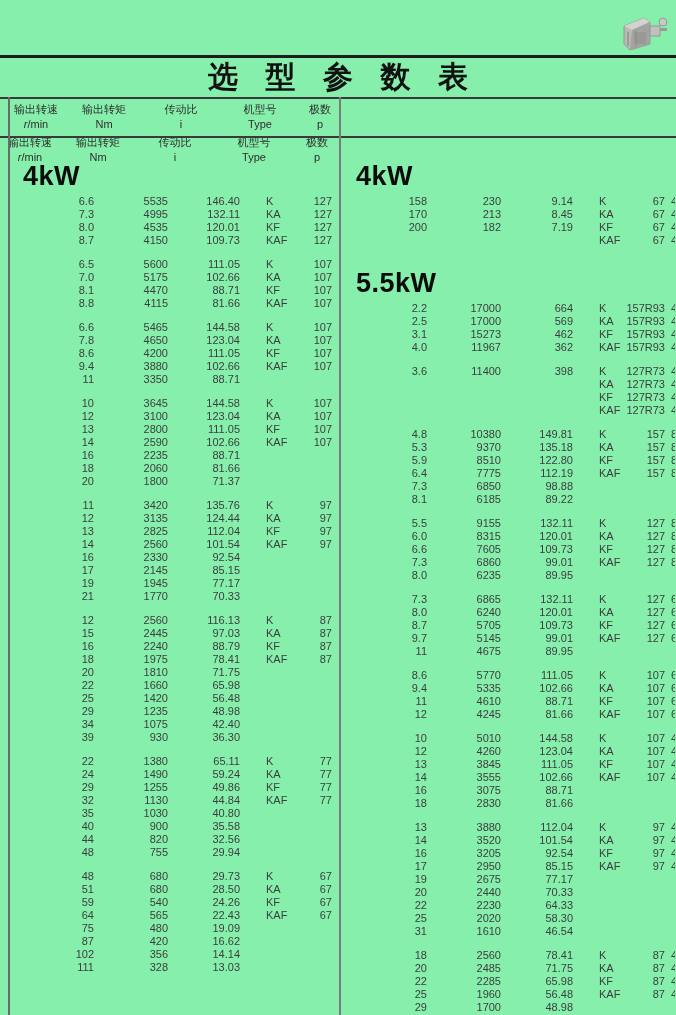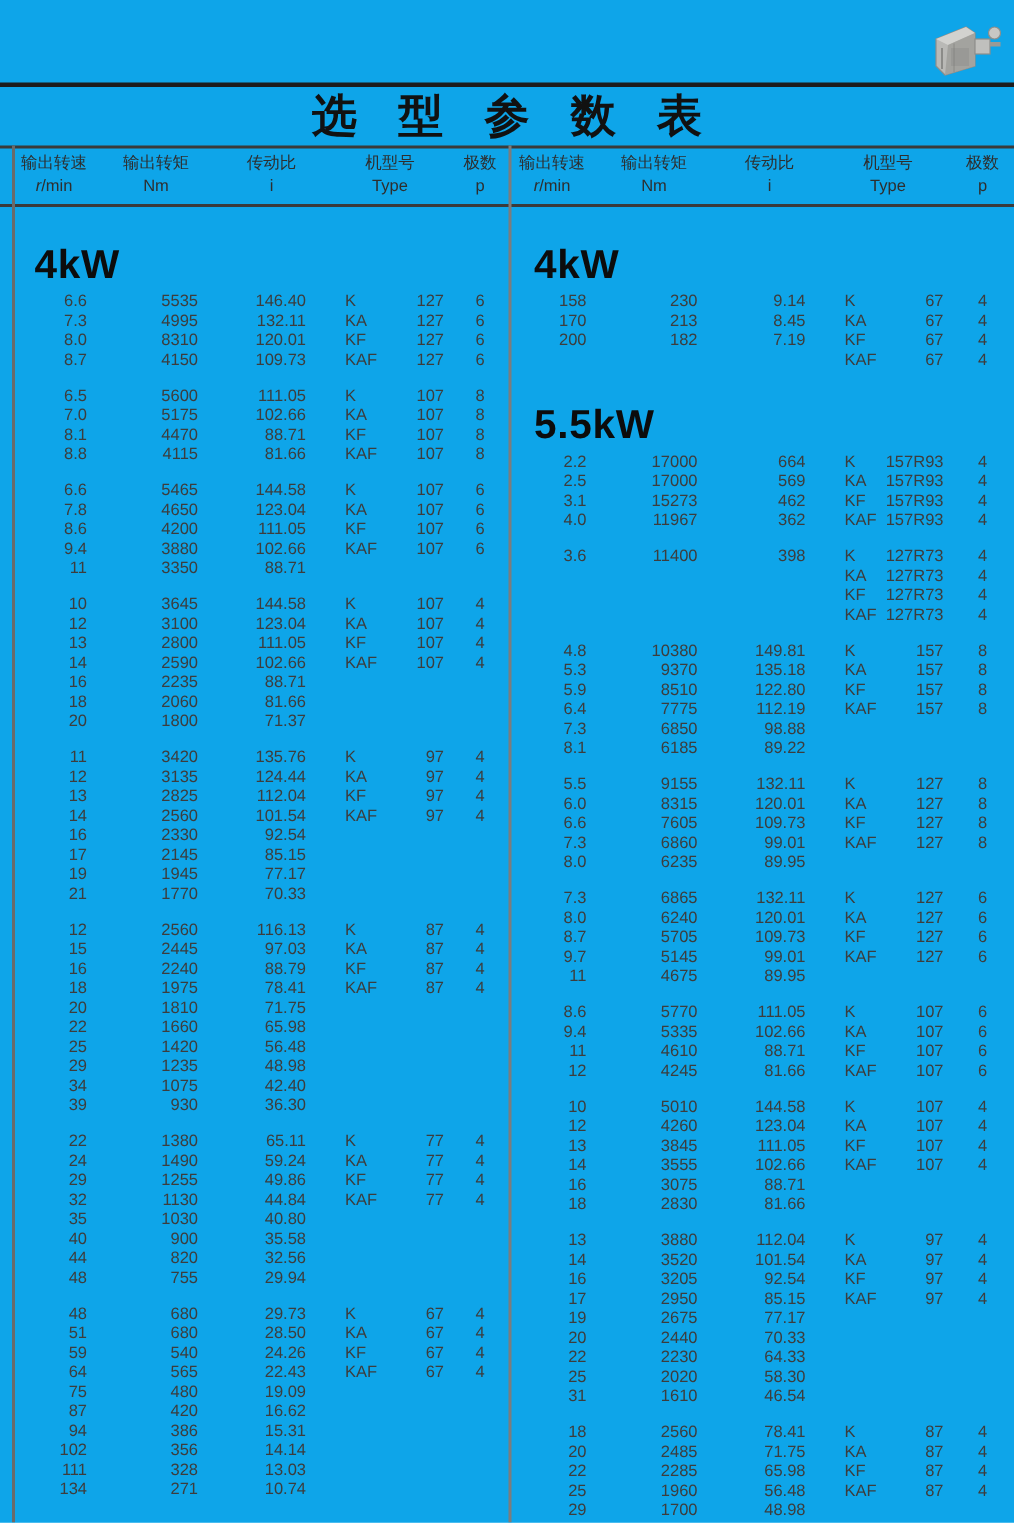--- a/index.html
+++ b/index.html
@@ -1,56 +1,56 @@
 <!DOCTYPE html>
 <html><head>
 <meta charset="utf-8">
 <style>
   html,body{margin:0;padding:0;}
   .page{
     position:relative; width:676px; height:1015px; overflow:hidden;
-    background:#0ea5e9;
+    background:#86efac;
     font-family:"Liberation Sans","DejaVu Sans",sans-serif;
     color:#3d3d3d;
   }
   
   .rule{position:absolute; left:0; right:0; background:#1c1c1c;}
   .rule.top-thick{top:55px; height:3px;}
   .rule.header-top{top:97px; height:2px; background:#3a3a3a;}
   .rule.header-bottom{top:136px; height:2px; background:#3a3a3a;}
   .vline{position:absolute; top:97px; bottom:0; background:#6a6a6a;}
   .vline.left-border{left:8px; width:2px;}
   .vline.mid-divider{left:339px; width:2px; background:#7c7c7c;}
   
   .logo{position:absolute; top:12px; right:6px; width:56px; height:44px;}
   
   .title{
     position:absolute; top:57px; left:0; width:100%;
     text-align:center; font-size:30px; font-weight:bold; color:#111;
     letter-spacing:0.32em; text-indent:0.32em;
   }
   
-  .header-band{position:absolute; top:99px; left:0; width:676px; height:37px; display:flex;}
+  .header-band{position:absolute; top:99px; left:0; width:676px; height:37px; display:flex;flex-direction:column;}
   .header-half{display:grid; grid-template-columns:56px 80px 74px 84px 1fr; padding-top:3px;}
   .header-half.hleft{width:330px; margin-left:8px;}
   .header-half.hright{width:336px; margin-left:2px;}
   .hcell{text-align:center; line-height:15px; font-size:11px; color:#2e2e2e;}
   .hcell .en{font-size:11px; color:#2e2e2e;}
   .hcell .en i{font-style:italic;}
   
   .content{position:absolute; top:140px; left:0; right:0; bottom:0; display:flex; overflow:hidden;}
   .half{overflow:hidden;}
   .half.left{width:330px; margin-left:8px;}
   .half.right{width:334px; margin-left:3px;}
   .power-heading{
     font-size:27px; font-weight:bold; color:#0c0c0c;
     padding-left:15px; margin-top:22px; margin-bottom:5px; line-height:28px;
     letter-spacing:0.5px;
   }
-  .block{margin-bottom:11px;}
+  .block{margin-bottom:11px;margin-left:36px;}
   .row{
     display:grid; grid-template-columns:56px 80px 74px 84px 1fr;
     height:13px; line-height:13px; font-size:11px;
   }
   .c-speed{text-align:right; padding-right:6px;}
   .c-torque{text-align:right; padding-right:12px;}
   .c-ratio{text-align:right; padding-right:14px;}
   .c-type{display:flex; padding-left:12px;}
   .c-type .t-prefix{width:30px; text-align:left;}
   .c-type .t-size{flex:1; text-align:right; padding-right:6px;}
@@ -152,21 +152,21 @@
             <div class="c-torque">4995</div>
             <div class="c-ratio">132.11</div>
             <div class="c-type">
               <span class="t-prefix">KA</span>
               <span class="t-size">127</span>
             </div>
             <div class="c-poles">6</div>
           </div>
           <div class="row">
             <div class="c-speed">8.0</div>
-            <div class="c-torque">8310</div>
+            <div class="c-torque">4535</div>
             <div class="c-ratio">120.01</div>
             <div class="c-type">
               <span class="t-prefix">KF</span>
               <span class="t-size">127</span>
             </div>
             <div class="c-poles">6</div>
           </div>
           <div class="row">
             <div class="c-speed">8.7</div>
             <div class="c-torque">4150</div>
@@ -665,53 +665,33 @@
             <div class="c-speed">87</div>
             <div class="c-torque">420</div>
             <div class="c-ratio">16.62</div>
             <div class="c-type">
               <span class="t-prefix"></span>
               <span class="t-size"></span>
             </div>
             <div class="c-poles"></div>
           </div>
           <div class="row">
-            <div class="c-speed">94</div>
-            <div class="c-torque">386</div>
-            <div class="c-ratio">15.31</div>
-            <div class="c-type">
-              <span class="t-prefix"></span>
-              <span class="t-size"></span>
-            </div>
-            <div class="c-poles"></div>
-          </div>
-          <div class="row">
             <div class="c-speed">102</div>
             <div class="c-torque">356</div>
             <div class="c-ratio">14.14</div>
             <div class="c-type">
               <span class="t-prefix"></span>
               <span class="t-size"></span>
             </div>
             <div class="c-poles"></div>
           </div>
           <div class="row">
             <div class="c-speed">111</div>
             <div class="c-torque">328</div>
             <div class="c-ratio">13.03</div>
-            <div class="c-type">
-              <span class="t-prefix"></span>
-              <span class="t-size"></span>
-            </div>
-            <div class="c-poles"></div>
-          </div>
-          <div class="row">
-            <div class="c-speed">134</div>
-            <div class="c-torque">271</div>
-            <div class="c-ratio">10.74</div>
             <div class="c-type">
               <span class="t-prefix"></span>
               <span class="t-size"></span>
             </div>
             <div class="c-poles"></div>
           </div>
         </div>
       </div>
     <div class="half right" id="col-right">
         <div class="power-heading">4kW</div>

